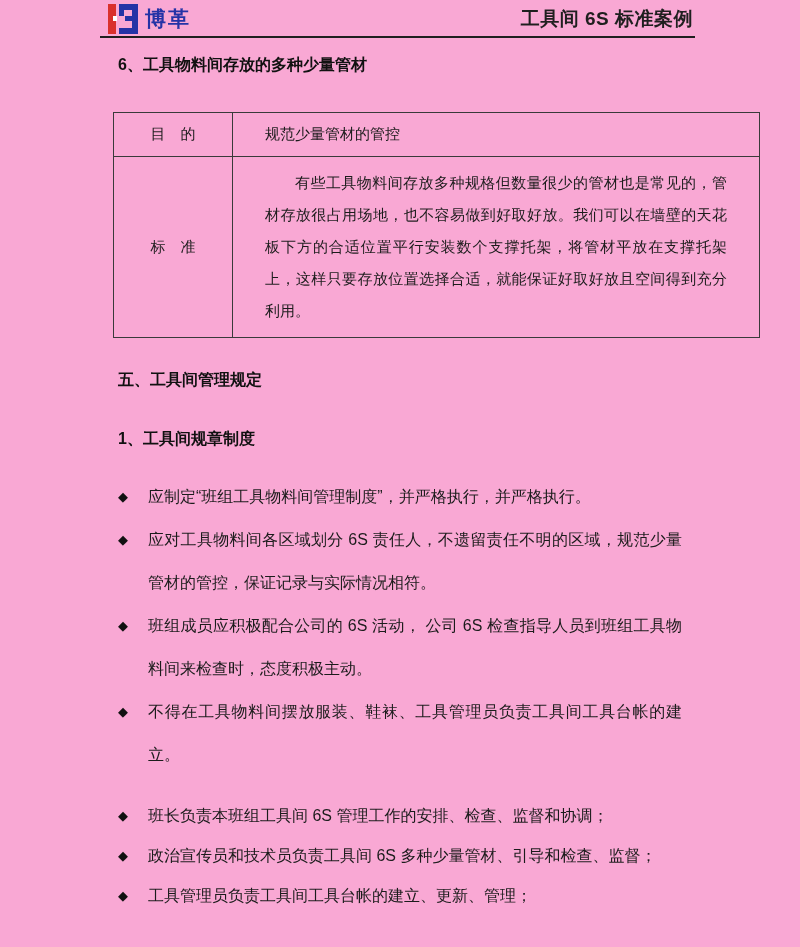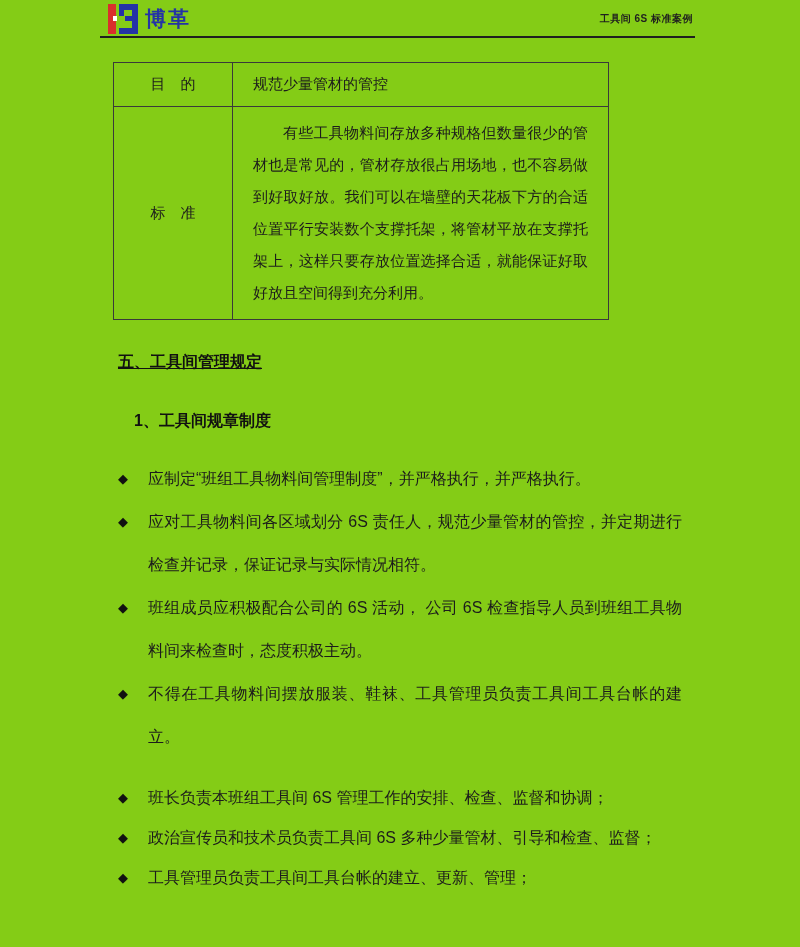--- a/index.html
+++ b/index.html
@@ -1,21 +1,21 @@
 <!DOCTYPE html>
 <html><head>
 <meta charset="utf-8">
 <style>
   * { margin: 0; padding: 0; box-sizing: border-box; }
   html, body { background: #ffffff; }
   .page {
     position: relative;
     width: 800px;
     height: 947px;
-    background: #84cc16;
+    background: #f9a8d4;
     overflow: hidden;
     font-family: "Liberation Sans", "DejaVu Sans", sans-serif;
     color: #1a1a1a;
   }
   
   .header {
     margin: 0 105px 0 100px;
     height: 38px;
     border-bottom: 2px solid #1f1f1f;
     display: flex;
@@ -24,61 +24,61 @@
     padding: 4px 2px 2px 6px;
   }
   .logo { display: flex; align-items: center; gap: 5px; }
   .logo-text {
     font-size: 21px;
     font-weight: bold;
     color: #2433a6;
     letter-spacing: 2px;
   }
   .doc-title {
-    font-size: 10px;
+    font-size: 19px;
     font-weight: 600;
     color: #1f1f1f;
     letter-spacing: 0.5px;
   }
   
   .content { padding: 0 118px 0 118px; }
   .h-sec {
     font-size: 16px;
     font-weight: bold;
     color: #111;
   }
   .h-pipes { margin-top: 17px; }
   
   table.spec {
     border-collapse: collapse;
-    width: 496px;
+    width: 647px;
     margin-left: -5px;
-    margin-top: 24px;
+    margin-top: 36px;
   }
   table.spec td {
     border: 1px solid #3a3a3a;
     font-size: 15px;
     color: #1c1c1c;
     vertical-align: middle;
   }
   td.lbl {
     width: 119px;
     text-align: center;
     padding: 12px 4px;
   }
-  td.val { padding: 10px 20px; }
+  td.val { padding: 10px 32px; }
   td.val .std-par {
     line-height: 32px;
     text-indent: 2em;
     text-align: justify;
   }
   tr.r-short td.val { height: 44px; }
   
-  .h-mgmt  { margin-top: 32px; text-decoration: underline; }
-  .h-rules { margin-top: 38px; margin-left: 16px; }
+  .h-mgmt  { margin-top: 32px; }
+  .h-rules { margin-top: 38px; }
   .h-leader{ margin-top: 30px; }
   ul.blist { list-style: none; margin-top: 25px; }
   ul.blist li {
     display: flex;
     align-items: flex-start;
     font-size: 16px;
     color: #1c1c1c;
   }
   ul.rules-list li  { line-height: 43px; }
   ul.leader-list li { line-height: 40px; }
@@ -106,20 +106,21 @@
         <rect x="19" y="13" width="13" height="5" fill="#2433a6"></rect>
         <rect x="13" y="1" width="5" height="12" fill="#2433a6"></rect>
       </svg>
       <span class="logo-text">博革</span>
     </div>
     <div class="doc-title">工具间 6S 标准案例</div>
   </div>
 
   <div class="content">
 
+    <div class="h-sec h-pipes">6、工具物料间存放的多种少量管材</div>
 
     <table class="spec">
       <tbody>
           <tr class="r-short">
         <td class="lbl">目　的</td>
         <td class="val">规范少量管材的管控</td>
       </tr>
       <tr>
         <td class="lbl">标　准</td>
         <td class="val">
@@ -132,21 +133,21 @@
     <div class="h-sec h-mgmt">五、工具间管理规定</div>
 
     <div class="h-sec h-rules">1、工具间规章制度</div>
     <ul class="blist rules-list">
       <li>
         <span class="diamond">◆</span>
         <span class="btext">应制定“班组工具物料间管理制度”，并严格执行，并严格执行。</span>
       </li>
       <li>
         <span class="diamond">◆</span>
-        <span class="btext">应对工具物料间各区域划分 6S 责任人，规范少量管材的管控，并定期进行检查并记录，保证记录与实际情况相符。</span>
+        <span class="btext">应对工具物料间各区域划分 6S 责任人，不遗留责任不明的区域，规范少量管材的管控，保证记录与实际情况相符。</span>
       </li>
       <li>
         <span class="diamond">◆</span>
         <span class="btext">班组成员应积极配合公司的 6S 活动， 公司 6S 检查指导人员到班组工具物料间来检查时，态度积极主动。</span>
       </li>
       <li>
         <span class="diamond">◆</span>
         <span class="btext">不得在工具物料间摆放服装、鞋袜、工具管理员负责工具间工具台帐的建立。</span>
       </li>
     </ul>

